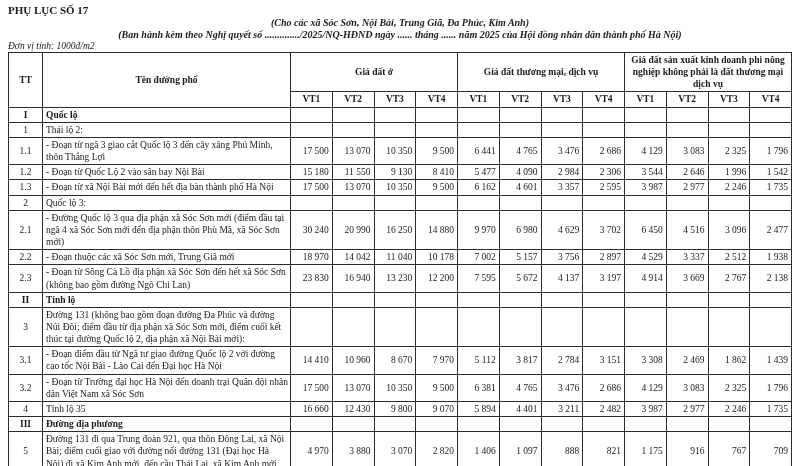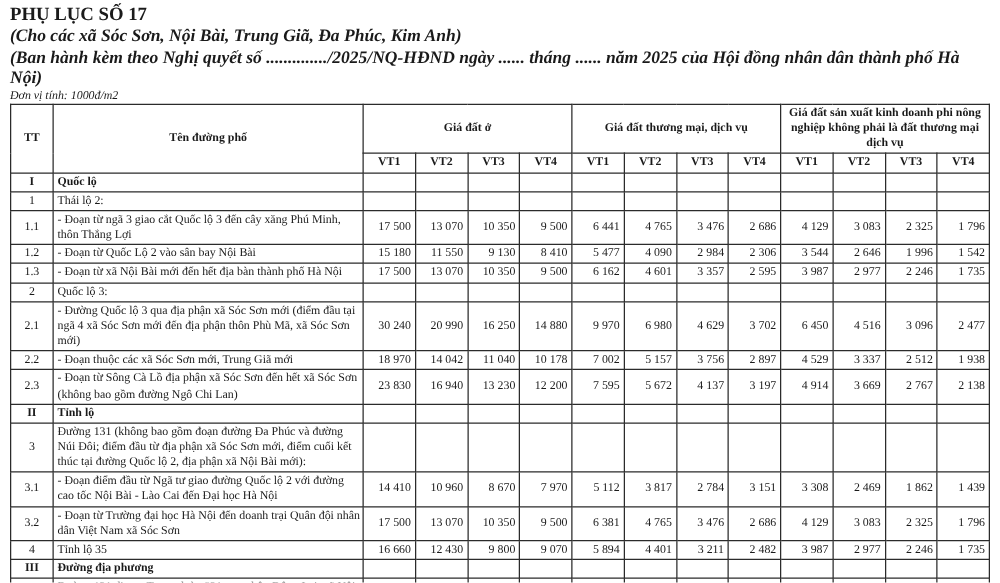--- a/index.html
+++ b/index.html
@@ -3,23 +3,23 @@
 <meta charset="utf-8">
 <style>
   * { box-sizing: border-box; margin: 0; padding: 0; }
   html, body { background: #ffffff; }
   body {
     width: 800px; height: 466px; overflow: hidden;
     font-family: "Liberation Serif", "DejaVu Serif", serif;
     color: #1a1a1a;
   }
   .page { padding: 4px 8px 0 8px; }
-  .appendix { font-weight: bold; font-size: 15px; }
+  .appendix { font-weight: bold; font-size: 11px; }
   .title { text-align: center; font-weight: bold; font-size: 15px; margin-top: 1px; letter-spacing: .2px; }
-  .subtitle { text-align: left; font-weight: bold; font-style: italic; font-size: 14px; margin-top: 1px; }
+  .subtitle { text-align: center; font-weight: bold; font-style: italic; font-size: 10px; margin-top: 1px; }
   .unit { font-style: italic; font-size: 9.5px; margin: 1px 2px 1px 0; }
   table.price-table {
     width: 100%; border-collapse: collapse; table-layout: fixed;
     font-size: 9.5px; line-height: 1.28;
   }
   .price-table th, .price-table td {
     border: 1px solid #2b2b2b; padding: 1px 2px; vertical-align: middle;
   }
   .price-table th { font-weight: bold; text-align: center; }
   col.c-tt { width: 34px; }

